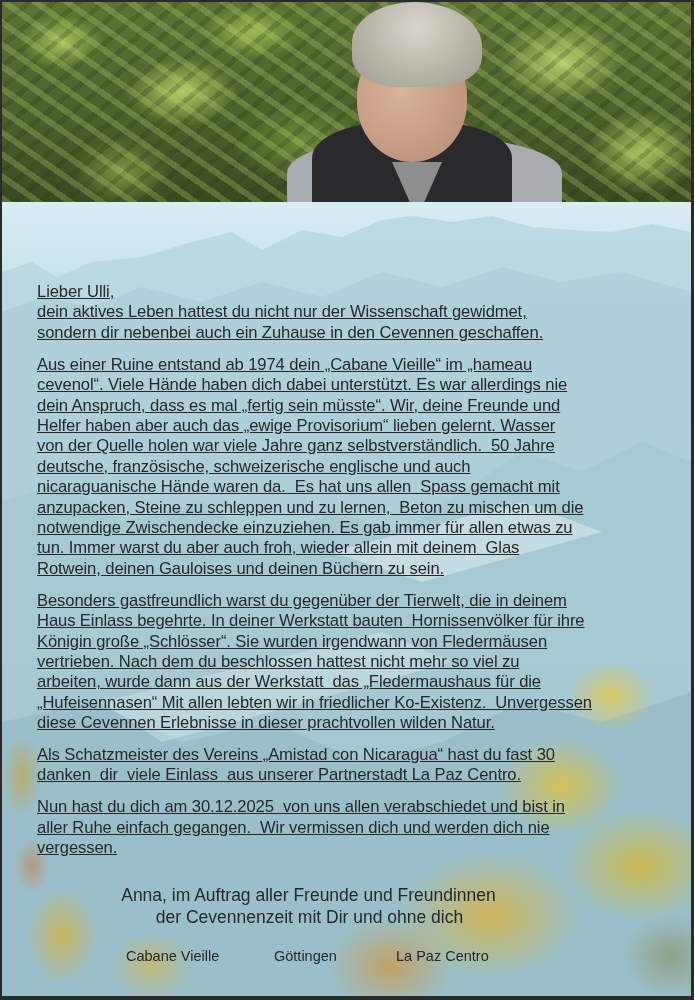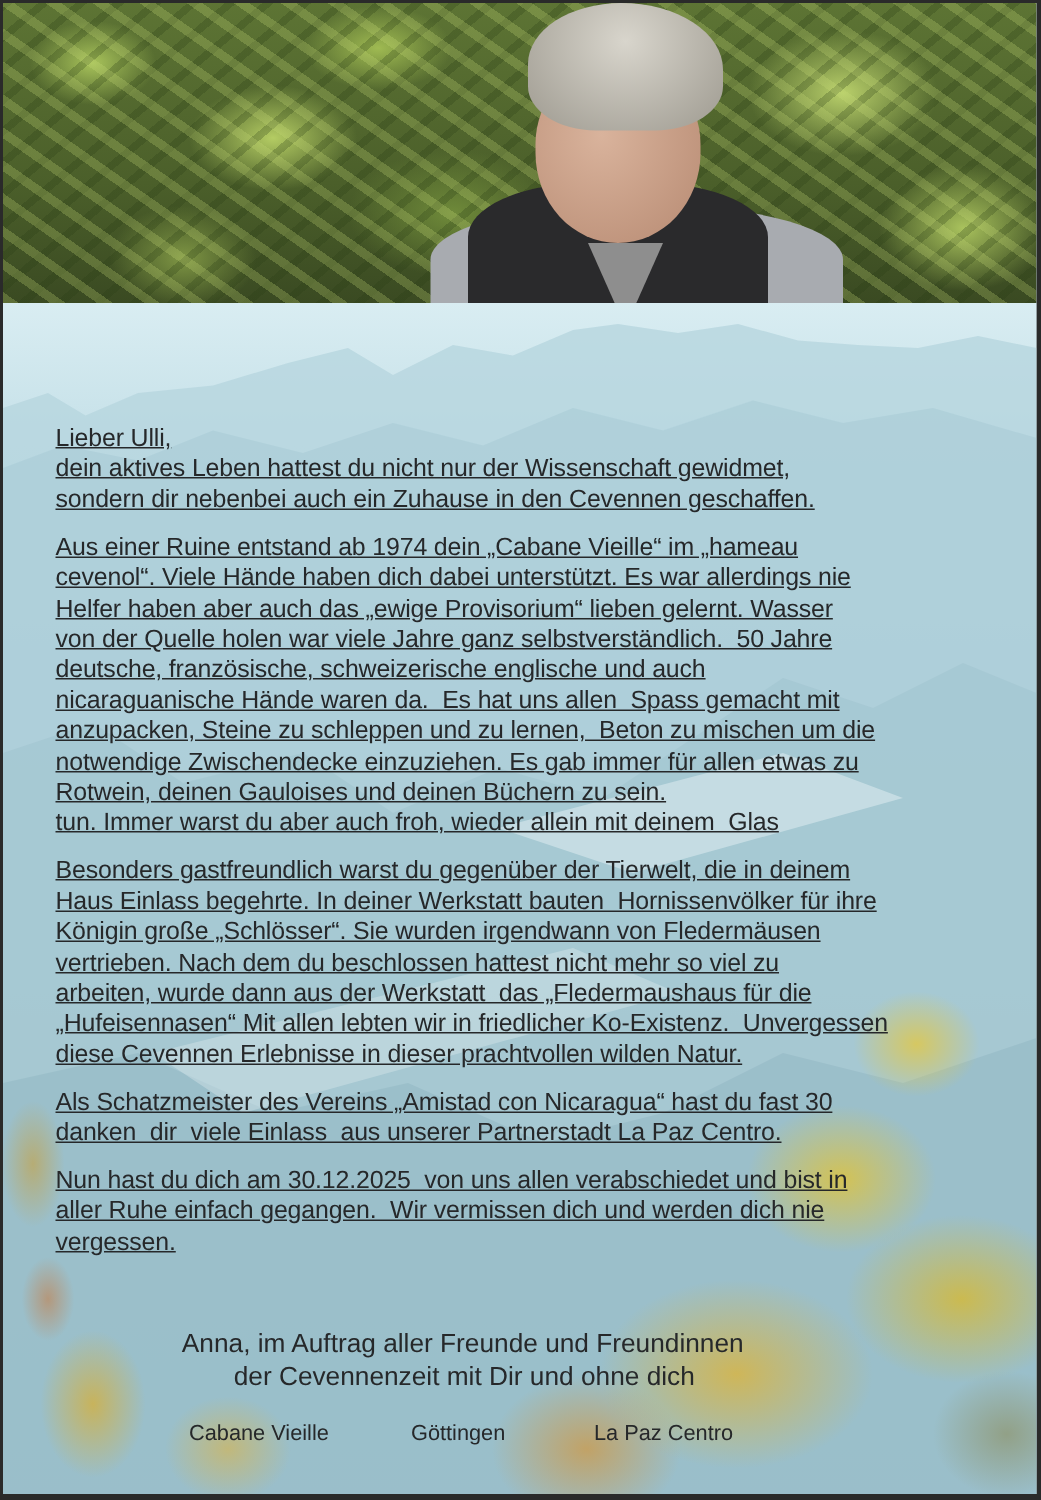--- a/index.html
+++ b/index.html
@@ -111,28 +111,29 @@
 
   <div class="text">
     <p>
       <span class="line">Lieber Ulli,</span>
       <span class="line">dein aktives Leben hattest du nicht nur der Wissenschaft gewidmet,</span>
       <span class="line">sondern dir nebenbei auch ein Zuhause in den Cevennen geschaffen.</span>
     </p>
     <p>
       <span class="line">Aus einer Ruine entstand ab 1974 dein „Cabane Vieille“ im „hameau</span>
       <span class="line">cevenol“. Viele Hände haben dich dabei unterstützt. Es war allerdings nie</span>
+      <span class="line">dein Anspruch, dass es mal „fertig sein müsste“. Wir, deine Freunde und</span>
       <span class="line">Helfer haben aber auch das „ewige Provisorium“ lieben gelernt. Wasser</span>
       <span class="line">von der Quelle holen war viele Jahre ganz selbstverständlich.  50 Jahre</span>
       <span class="line">deutsche, französische, schweizerische englische und auch</span>
       <span class="line">nicaraguanische Hände waren da.  Es hat uns allen  Spass gemacht mit</span>
       <span class="line">anzupacken, Steine zu schleppen und zu lernen,  Beton zu mischen um die</span>
       <span class="line">notwendige Zwischendecke einzuziehen. Es gab immer für allen etwas zu</span>
+      <span class="line">tun. Immer warst du aber auch froh, wieder allein mit deinem  Glas</span>
       <span class="line">Rotwein, deinen Gauloises und deinen Büchern zu sein.</span>
-      <span class="line">tun. Immer warst du aber auch froh, wieder allein mit deinem  Glas</span>
     </p>
     <p>
       <span class="line">Besonders gastfreundlich warst du gegenüber der Tierwelt, die in deinem</span>
       <span class="line">Haus Einlass begehrte. In deiner Werkstatt bauten  Hornissenvölker für ihre</span>
       <span class="line">Königin große „Schlösser“. Sie wurden irgendwann von Fledermäusen</span>
       <span class="line">vertrieben. Nach dem du beschlossen hattest nicht mehr so viel zu</span>
       <span class="line">arbeiten, wurde dann aus der Werkstatt  das „Fledermaushaus für die</span>
       <span class="line">„Hufeisennasen“ Mit allen lebten wir in friedlicher Ko-Existenz.  Unvergessen</span>
       <span class="line">diese Cevennen Erlebnisse in dieser prachtvollen wilden Natur.</span>
     </p>

